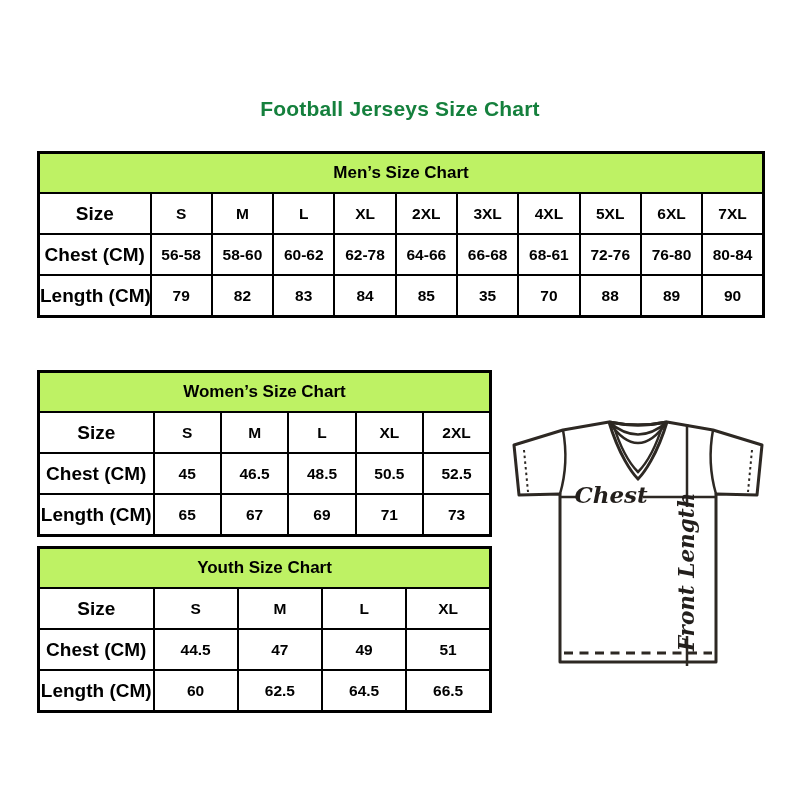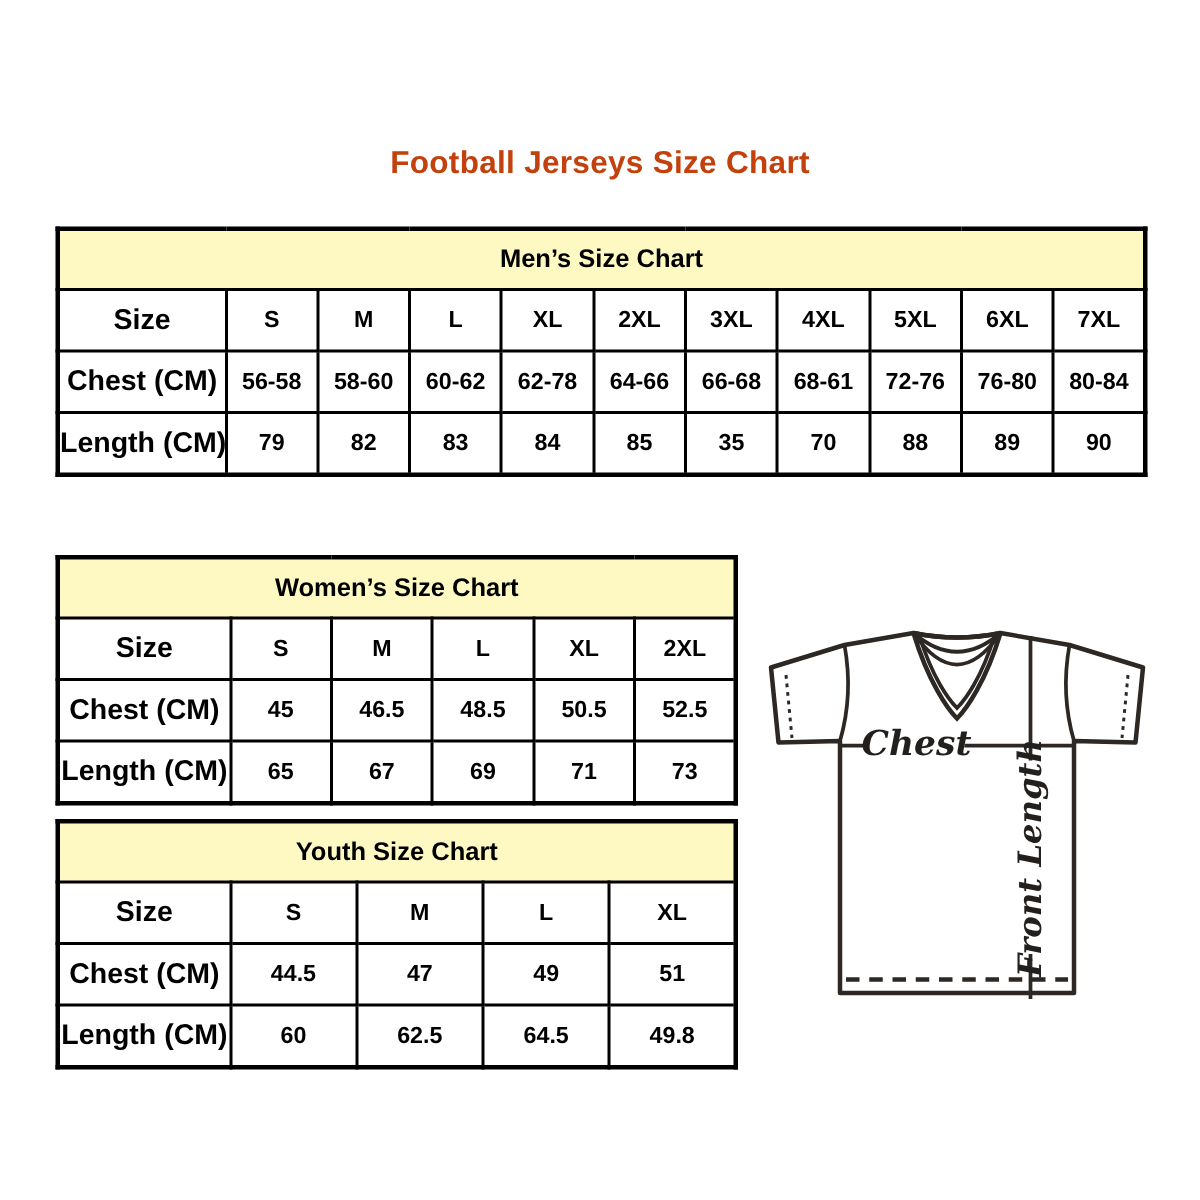--- a/index.html
+++ b/index.html
@@ -2,32 +2,32 @@
 <html><head>
 <meta charset="utf-8">
 <style>
   html,body{margin:0;padding:0;background:#ffffff;}
   .canvas{
     position:relative;width:800px;height:800px;background:#ffffff;overflow:hidden;
     font-family:"Liberation Sans", sans-serif;color:#000;
   }
   .title{
     position:absolute;top:97px;left:0;width:800px;margin:0;
-    text-align:center;font-size:21px;font-weight:bold;color:#c2410c;
+    text-align:center;font-size:21px;font-weight:bold;color:#15803d;
     letter-spacing:0.2px;
   }
   table.sizes{
     position:absolute;border-collapse:collapse;table-layout:fixed;
     background:#fff;border:3px solid #000;
   }
   .sizes th,.sizes td{
     border:2px solid #000;text-align:center;vertical-align:middle;
     padding:0;font-weight:bold;color:#000;overflow:hidden;white-space:nowrap;
   }
-  .sizes th.tbl-header{background:#fef9c3;font-size:17px;height:38px;}
+  .sizes th.tbl-header{background:#bef264;font-size:17px;height:38px;}
   .sizes td{font-size:15.5px;height:39px;}
   .sizes td.rowlabel{font-size:19px;}
   table.men{left:37px;top:151px;width:728px;}
   table.men col.label-col{width:112px;}
   table.women{left:37px;top:370px;width:455px;}
   table.women col.label-col{width:115px;}
   table.youth{left:37px;top:546px;width:455px;}
   table.youth col.label-col{width:115px;}
   .jersey{position:absolute;left:505px;top:415px;width:262px;height:258px;}
   .jersey .ln{stroke:#2d2823;fill:none;}
@@ -157,21 +157,21 @@
           <td>44.5</td>
           <td>47</td>
           <td>49</td>
           <td>51</td>
         </tr>
         <tr>
           <td class="rowlabel">Length (CM)</td>
           <td>60</td>
           <td>62.5</td>
           <td>64.5</td>
-          <td>49.8</td>
+          <td>66.5</td>
         </tr>
       </tbody>
   </table>
 
   <svg class="jersey" viewBox="0 0 262 258">
 
     <path class="ln" stroke-width="3" stroke-linejoin="round" fill="#ffffff" d="M104,7 L58,15 L9,30 L14,80 L55,79 L55,247 L211,247 L211,79 L252,80 L257,30 L208,15 L162,7 Q133,13 104,7 Z"></path>
 
     <path class="ln" stroke-width="2.5" d="M58,15 Q64,48 55,79"></path>
     <path class="ln" stroke-width="2.5" d="M208,15 Q202,48 211,79"></path>

